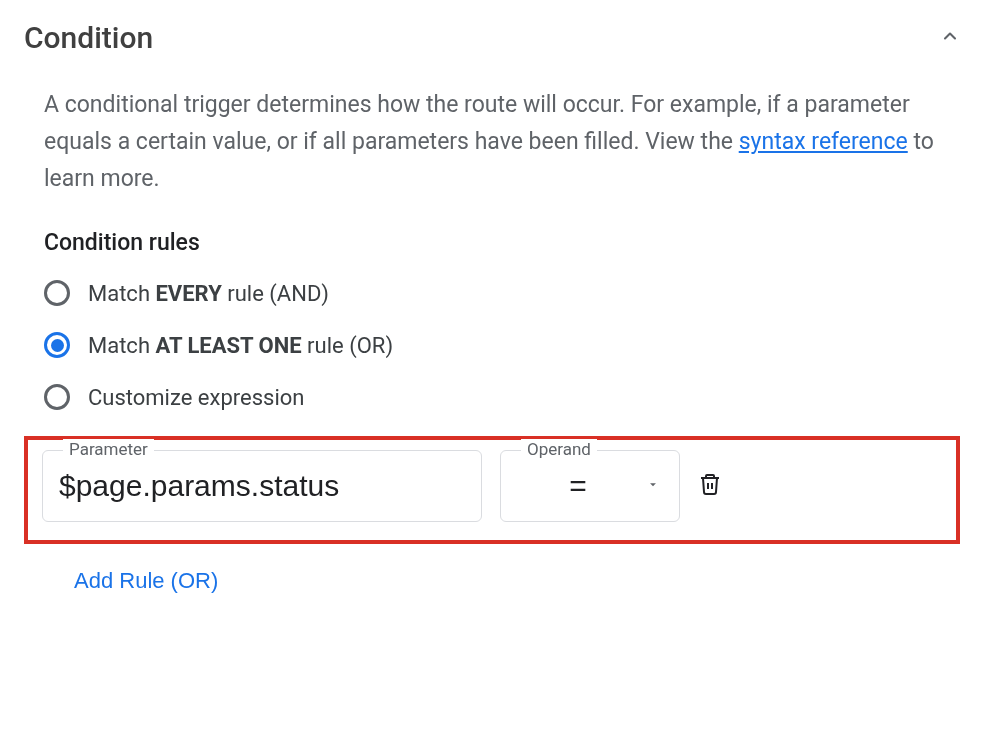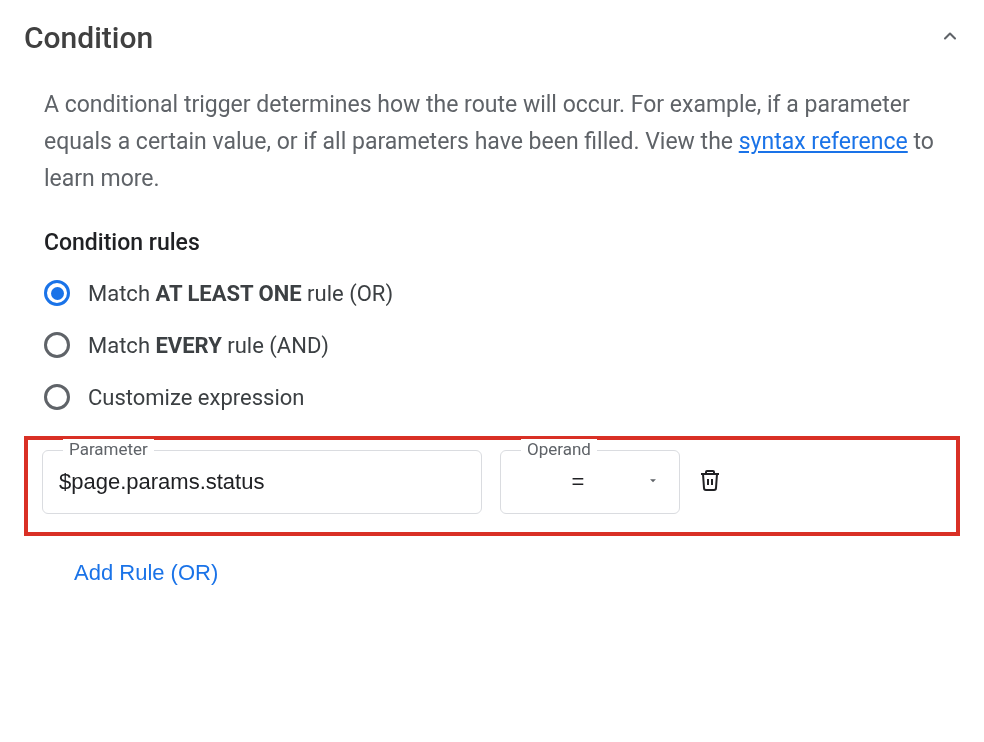--- a/index.html
+++ b/index.html
@@ -102,21 +102,21 @@
       color: #5f6368;
       margin-left: 9px;
     }
     .field-label.focused {
       color: #1a73e8;
     }
     .field-input {
       border: 1px solid #dadce0;
       border-radius: 6px;
       padding: 18px 16px;
-      font-size: 22px;
+      font-size: 30px;
       color: #202124;
       background: #fff;
       outline: none;
     }
     .field-input.focused {
       border: 2px solid #1a73e8;
       padding: 17px 15px;
     }
     .parameter-field { width: 440px; }
     .operand-field-wrap { position: relative; }
@@ -167,31 +167,31 @@
 </div>
 
 <p class="description">
   <span>A conditional trigger determines how the route will occur. For example, if a parameter equals a certain value, or if all parameters have been filled. View the </span><a href="#">syntax reference</a><span> to learn more.</span>
 </p>
 
 <div class="subsection-title">Condition rules</div>
 
 <div class="radio-group">
   <div class="radio-option">
+    <div class="radio-circle"></div>
+    <div class="radio-label">
+      <span>Match </span><strong>EVERY</strong><span> rule (AND)</span>
+    </div>
+  </div>
+  <div class="radio-option">
     <div class="radio-circle selected">
         <div class="radio-dot"></div>
       </div>
     <div class="radio-label">
       <span>Match </span><strong>AT LEAST ONE</strong><span> rule (OR)</span>
-    </div>
-  </div>
-  <div class="radio-option">
-    <div class="radio-circle"></div>
-    <div class="radio-label">
-      <span>Match </span><strong>EVERY</strong><span> rule (AND)</span>
     </div>
   </div>
   <div class="radio-option">
     <div class="radio-circle"></div>
     <div class="radio-label">
       <span>Customize expression</span>
     </div>
   </div>
 </div>
 

